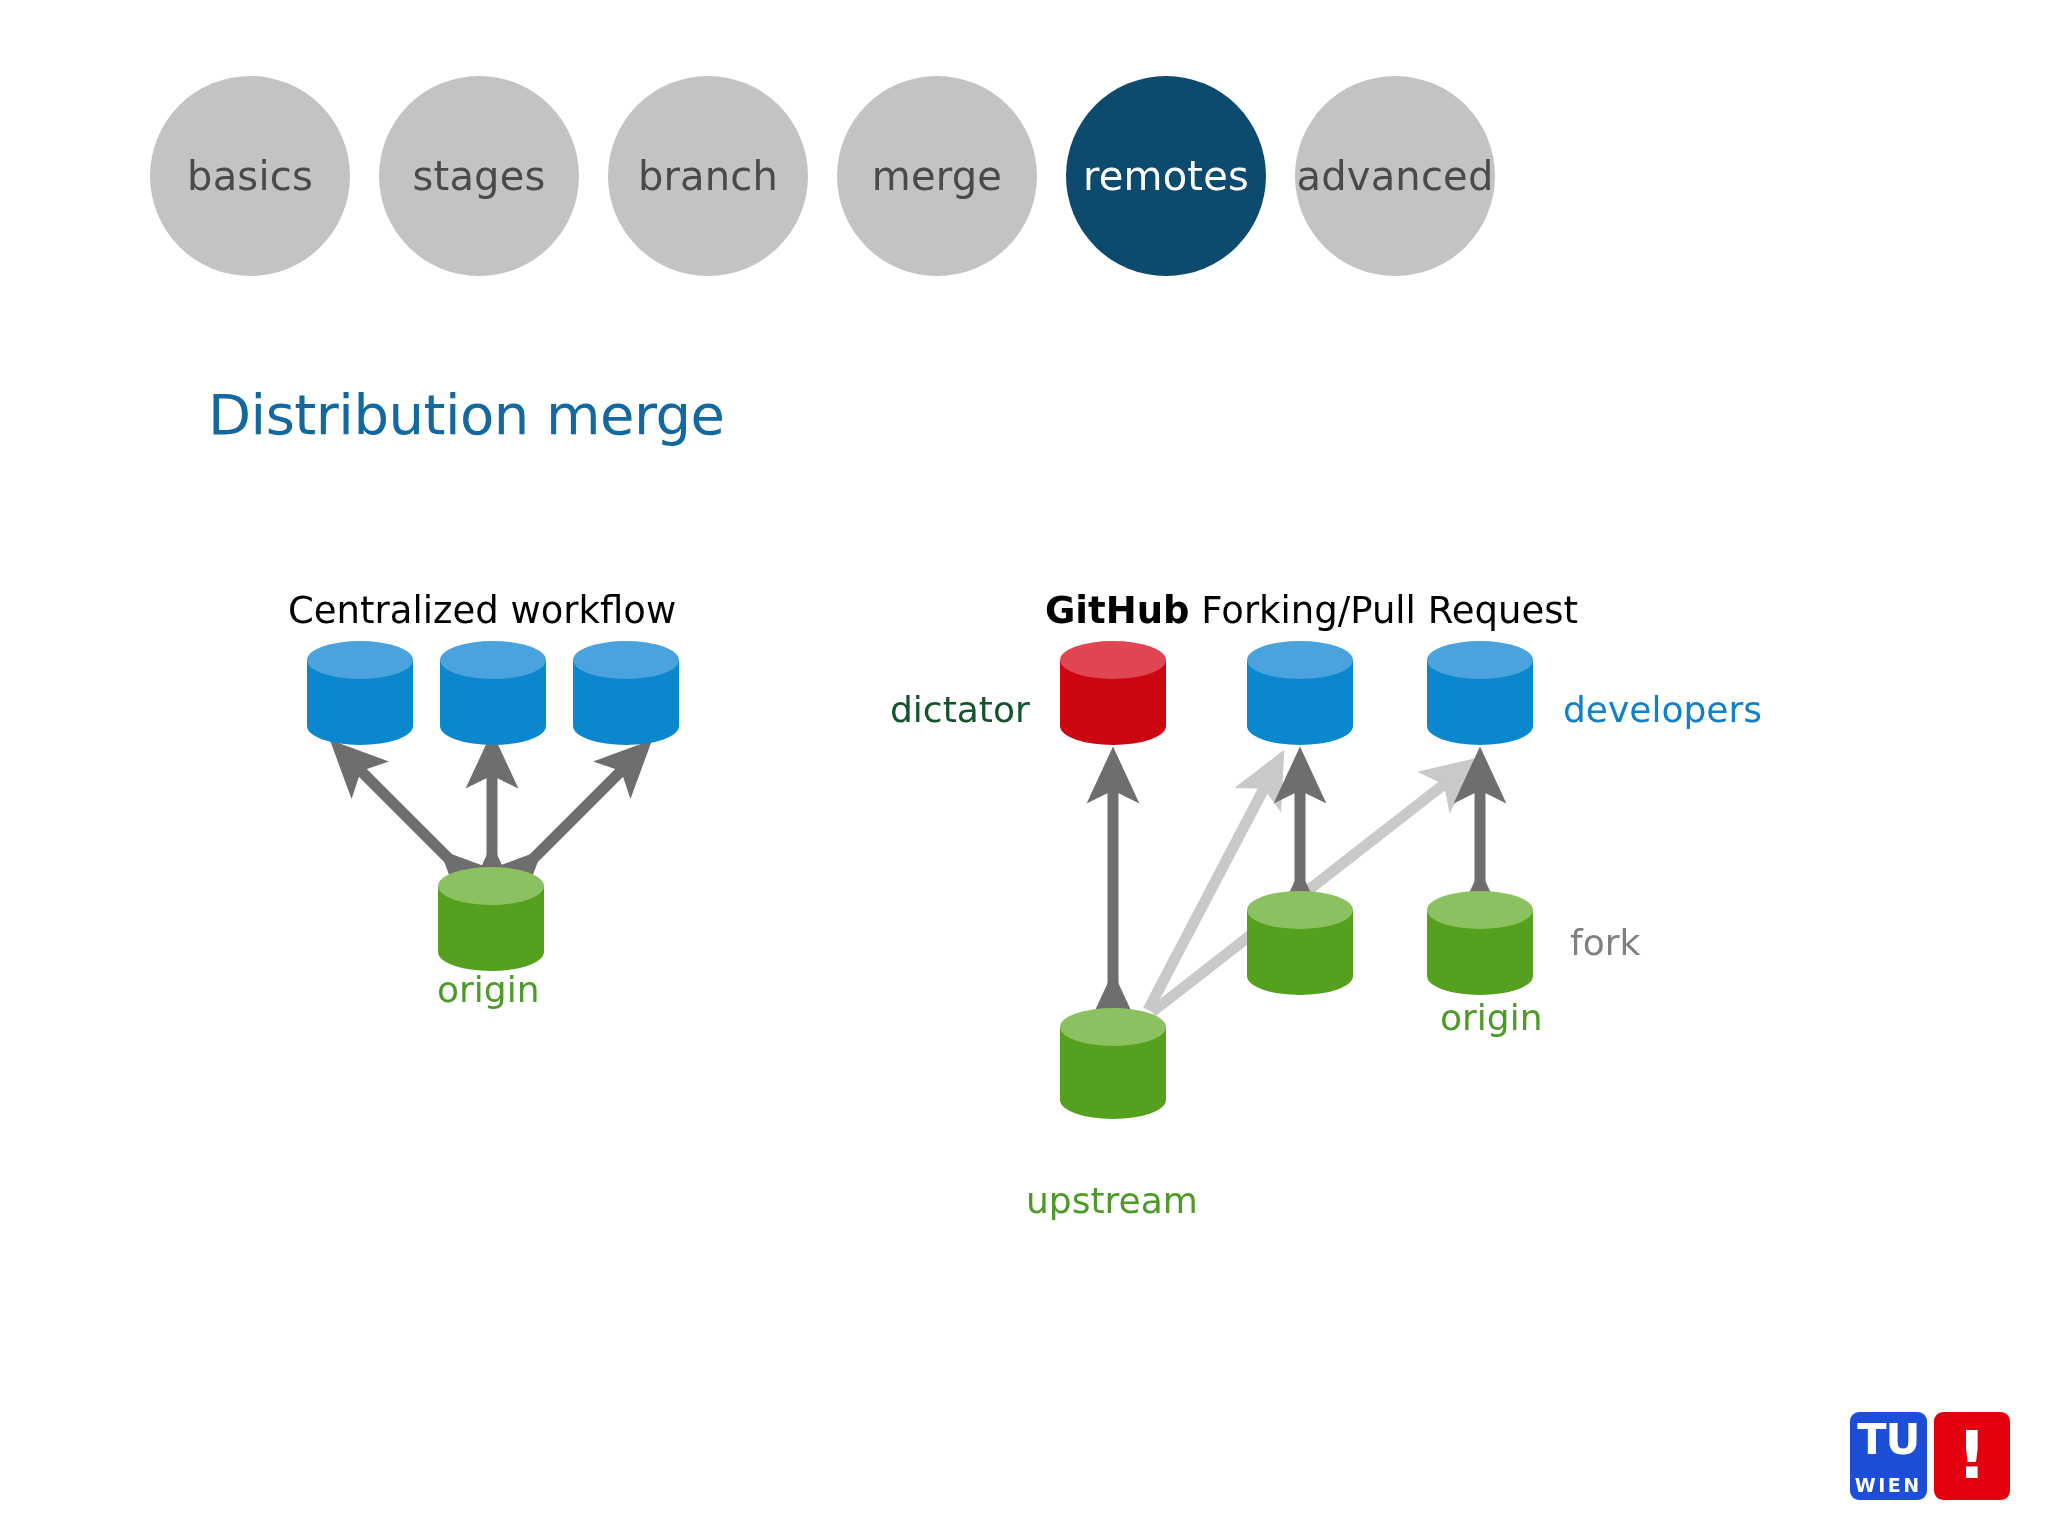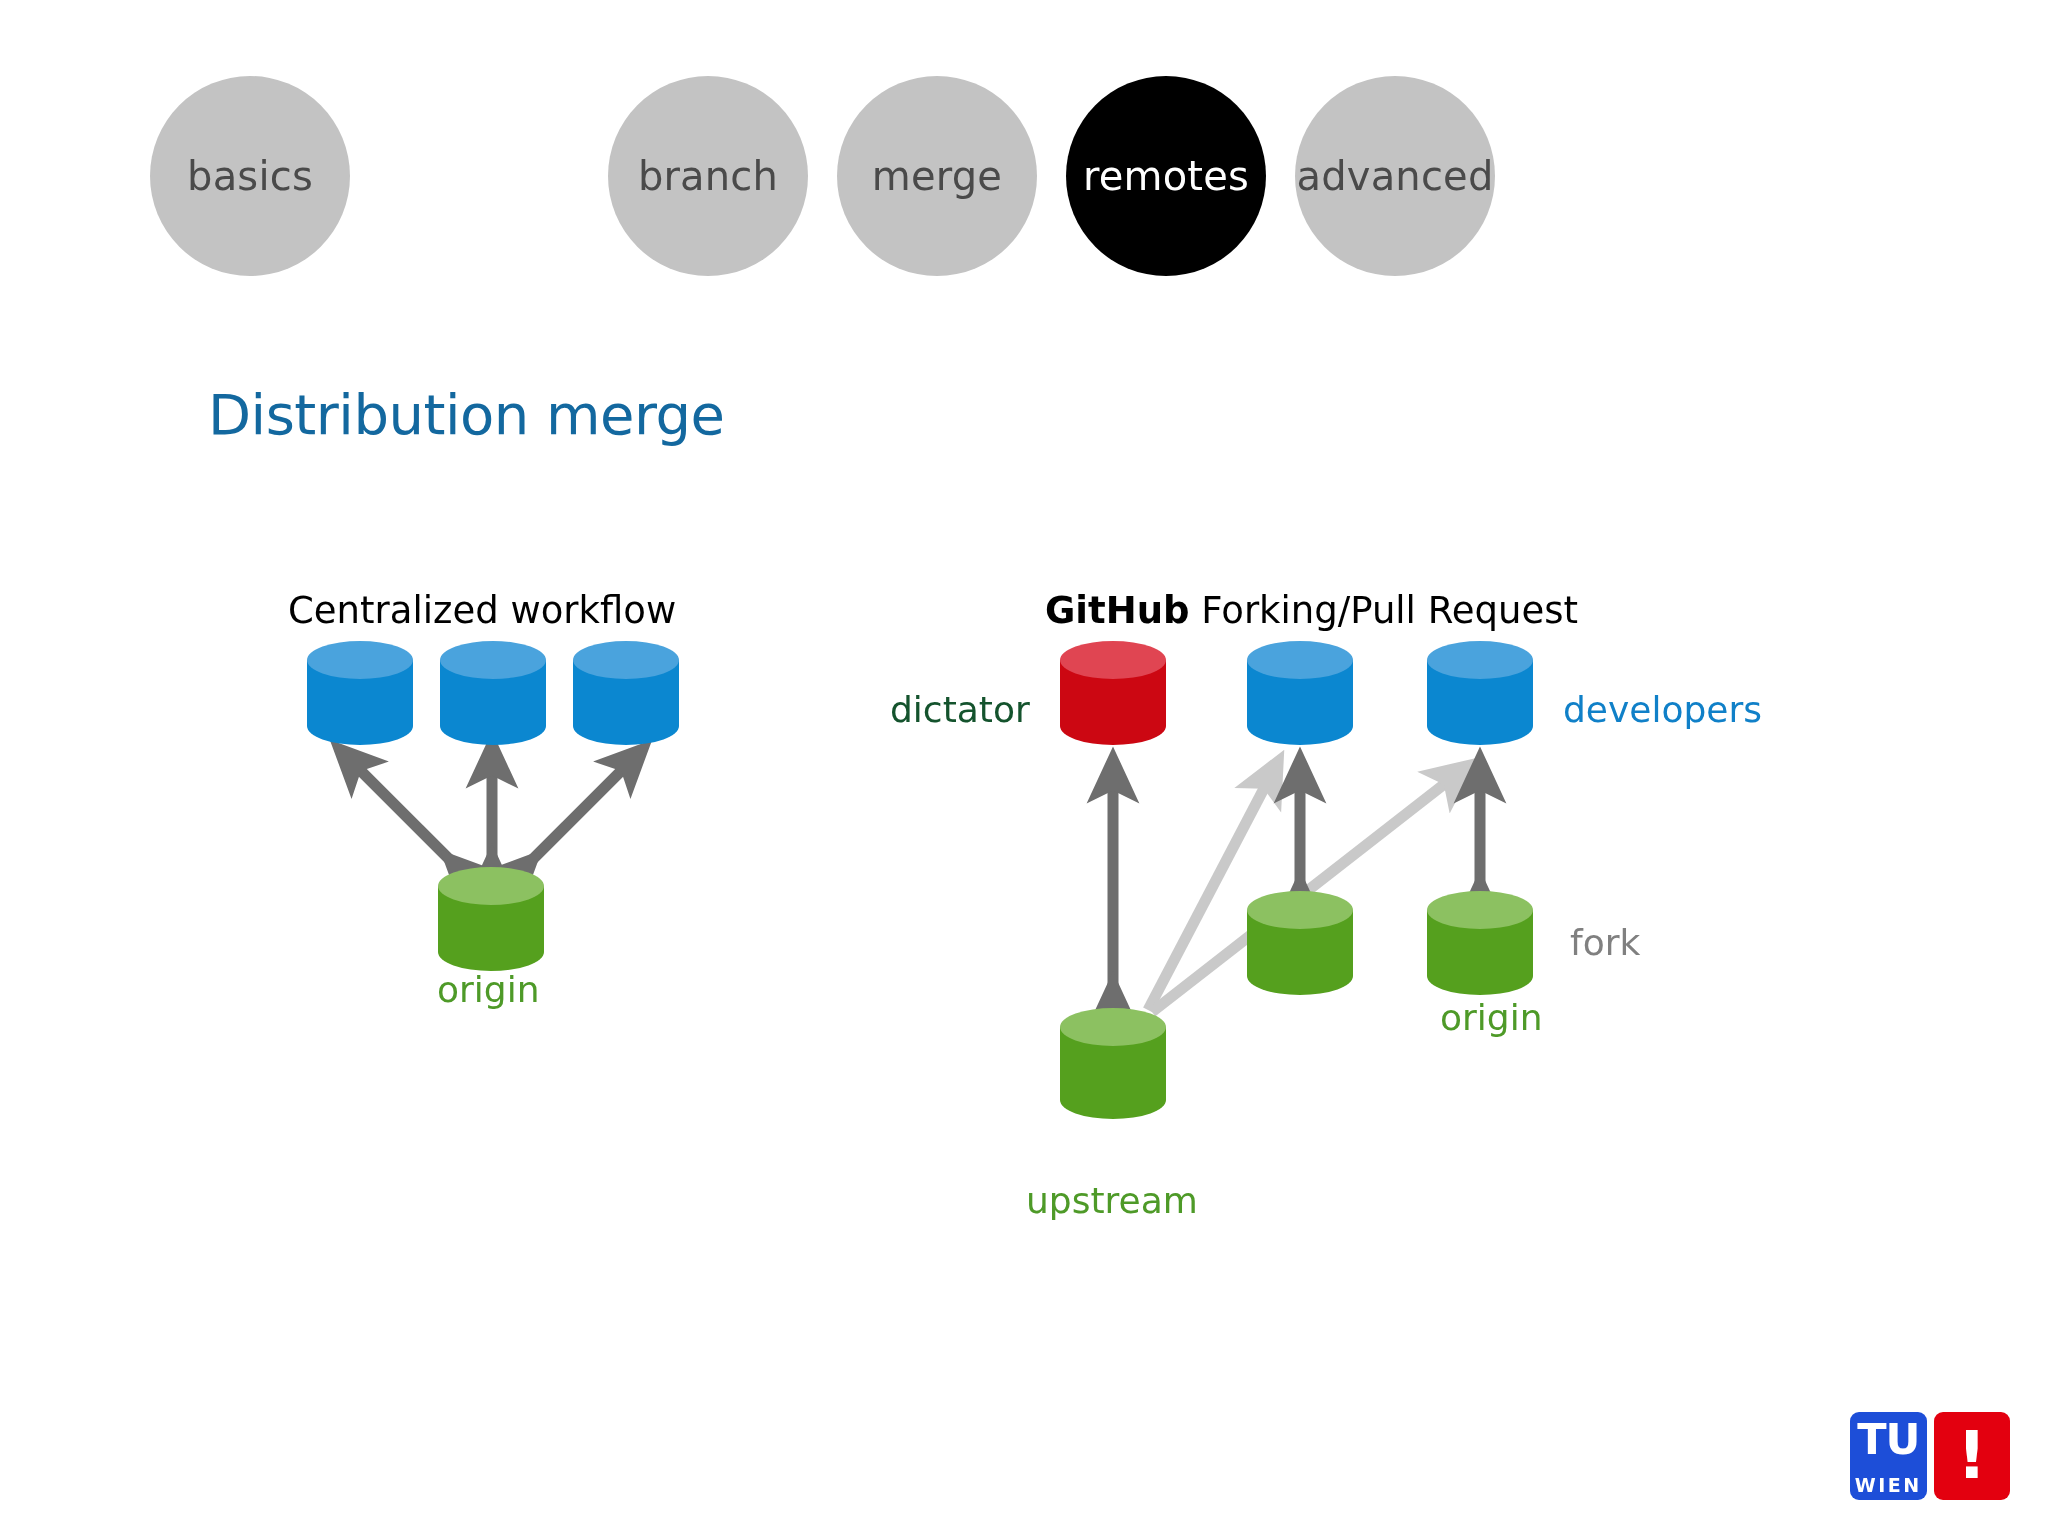--- a/index.html
+++ b/index.html
@@ -29,21 +29,21 @@
     top: 0;
     width: 200px;
     height: 200px;
     border-radius: 50%;
     background: #c3c3c3;
     display: flex;
     align-items: center;
     justify-content: center;
     box-sizing: border-box;
   }
-  .nav-circle.active { background: #000000; }
+  .nav-circle.active { background: #0c4a6e; }
   .nav-circle .nav-label {
     font-size: 40px;
     color: #4a4a4a;
     font-family: "DejaVu Sans", sans-serif;
     letter-spacing: 0.2px;
     white-space: nowrap;
   }
   .nav-circle.active .nav-label { color: #ffffff; }
 
   
@@ -160,20 +160,23 @@
     font-family: "DejaVu Sans", sans-serif;
     line-height: 66px;
   }
 </style>
 </head>
 <body>
 
 <div id="nav-circles">
   <div class="nav-circle" style="left:0px;">
     <span class="nav-label">basics</span>
+  </div>
+  <div class="nav-circle" style="left:229px;">
+    <span class="nav-label">stages</span>
   </div>
   <div class="nav-circle" style="left:458px;">
     <span class="nav-label">branch</span>
   </div>
   <div class="nav-circle" style="left:687px;">
     <span class="nav-label">merge</span>
   </div>
   <div class="nav-circle active" style="left:916px;">
     <span class="nav-label">remotes</span>
   </div>

